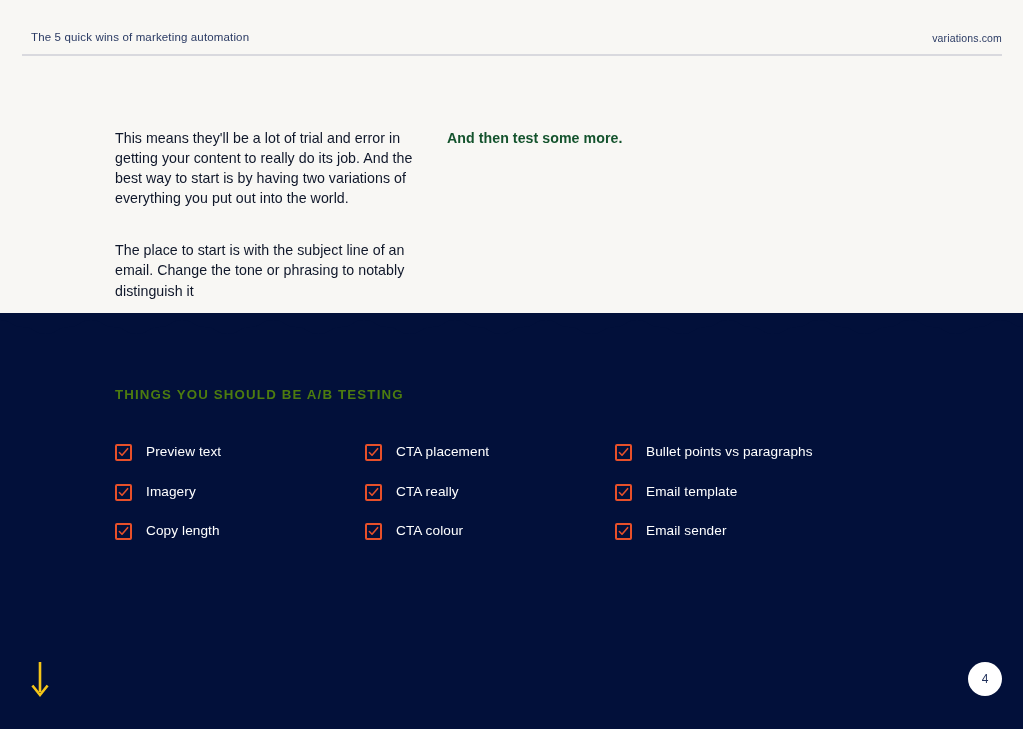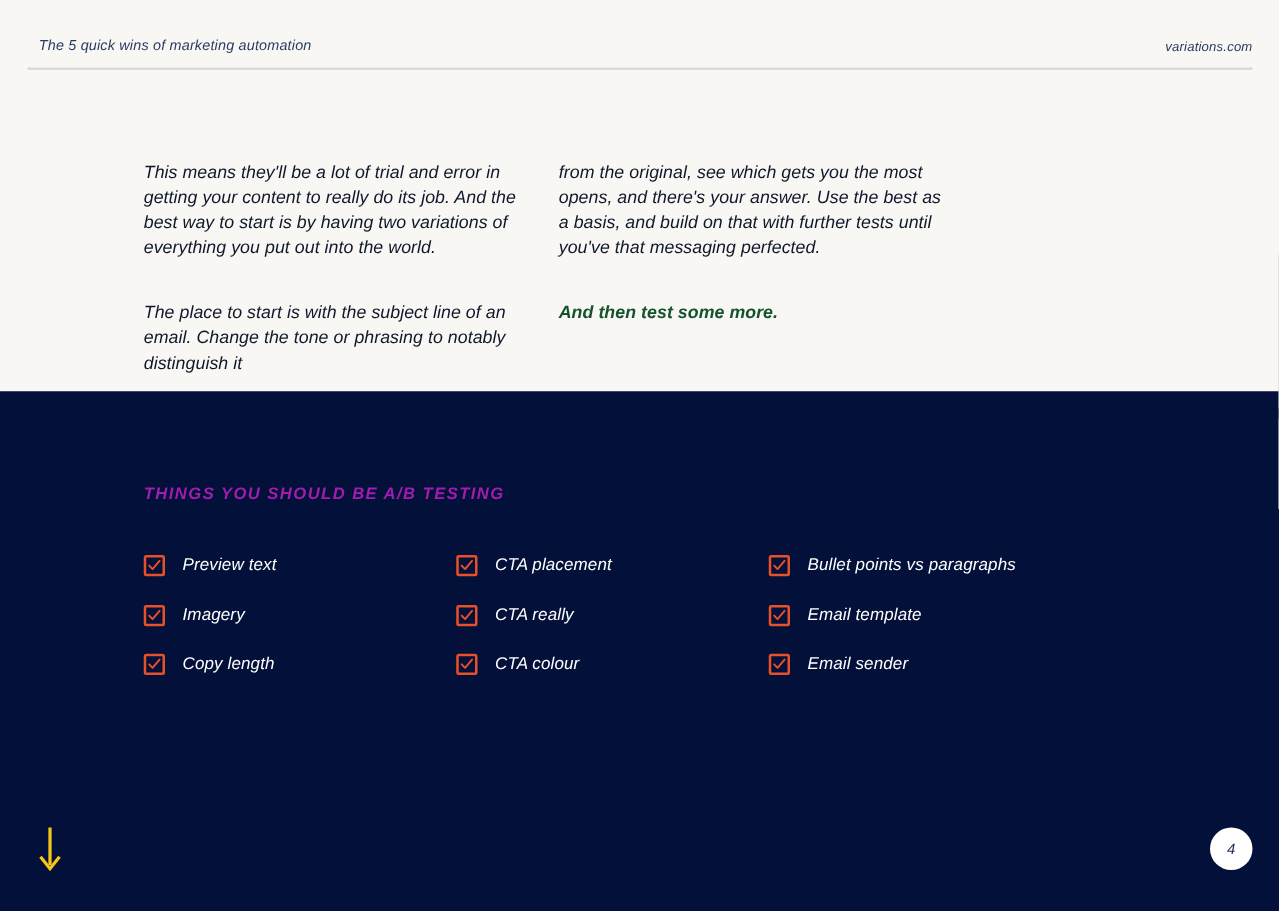--- a/index.html
+++ b/index.html
@@ -11,21 +11,20 @@
     overflow: hidden;
     font-family: "Liberation Sans", sans-serif;
   }
 
   #page {
     position: relative;
     width: 1023px;
     height: 729px;
     background: #f8f7f4;
     overflow: hidden;
-    font-style: italic;
   }
 
   
   #header {
     position: absolute;
     top: 0; left: 0;
     width: 1023px;
     height: 54px;
   }
   #header-title {
@@ -105,21 +104,21 @@
     width: 1023px;
     height: 416px;
   }
   #checklist-heading {
     position: absolute;
     left: 115px;
     top: 74px;
     font-size: 13.3px;
     font-weight: bold;
     letter-spacing: 1.15px;
-    color: #a21caf;
+    color: #4d7c0f;
     white-space: nowrap;
   }
   .check-col {
     position: absolute;
     top: 130px;
   }
   .check-col-0 { left: 115px; }
   .check-col-1 { left: 365px; }
   .check-col-2 { left: 615px; }
 
@@ -189,21 +188,20 @@
     <div id="header-domain">variations.com</div>
     <div id="header-rule"></div>
   </div>
 
   <div id="body-copy">
     <div class="col col-left">
       <p class="para">This means they'll be a lot of trial and error in getting your content to really do its job. And the best way to start is by having two variations of everything you put out into the world.</p>
       <p class="para">The place to start is with the subject line of an email. Change the tone or phrasing to notably distinguish it</p>
     </div>
     <div class="col col-right">
-      <p class="para">from the original, see which gets you the most opens, and there's your answer. Use the best as a basis, and build on that with further tests until you've that messaging perfected.</p>
       <p class="para bold">And then test some more.</p>
     </div>
   </div>
 
   <div id="navy-panel"></div>
 
   <svg id="wave" viewBox="0 0 1023 24" preserveAspectRatio="none">
     <path fill="#02103a" d="
       M0,9
       C11.4,9 11.4,16 22.8,16

